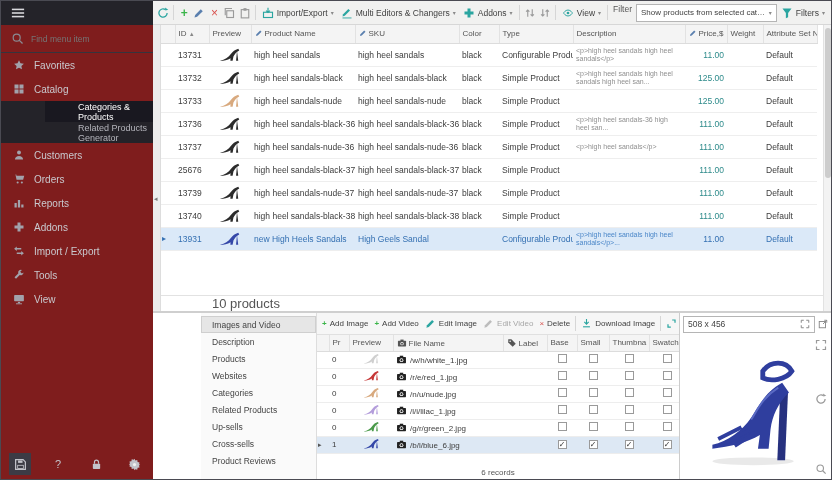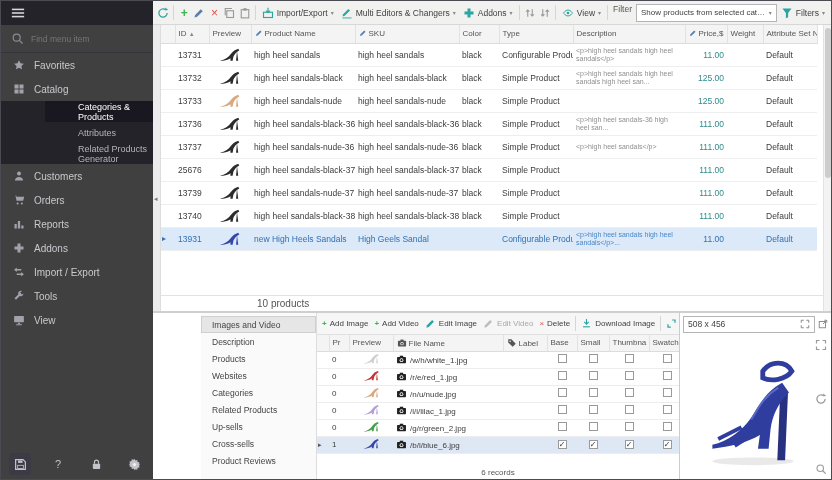--- a/index.html
+++ b/index.html
@@ -1,21 +1,21 @@
 <!DOCTYPE html>
 <html style="--shoe: #2f3e9e; --shoe-dark: #27317f;"><head>
 <meta charset="utf-8">
 <style>
 * { margin:0; padding:0; box-sizing:border-box; }
 html,body { width:832px; height:480px; overflow:hidden; background:#fff;
   font-family:"Liberation Sans", sans-serif; color:#333; }
 .app { width:832px; height:480px; display:flex; border:1px solid #4a4a52; }
 
 
-.sidebar { width:152px; flex-shrink:0; background:#404040; color:#c9c9ce; display:flex; flex-direction:column; }
+.sidebar { width:152px; flex-shrink:0; background:#7f1d1d; color:#c9c9ce; display:flex; flex-direction:column; }
 .sb-top { height:24px; background:#242329; display:flex; align-items:center; padding-left:10px; color:#d8d8dc; }
 .sb-top .icn { width:14px; height:14px; }
 .sb-search { height:28px; display:flex; align-items:center; gap:7px; padding:0 10px; border-bottom:1px solid #35343d; }
 .sb-search .icn { width:13px; height:13px; color:#8a8a92; }
 .sb-search input { flex:1; background:transparent; border:none; outline:none; color:#9a9aa2; font-size:8.5px; font-family:inherit; }
 #sb-menu { flex:0 0 auto; }
 .sb-item { height:24px; display:flex; align-items:center; gap:9px; padding-left:12px; font-size:10px; cursor:default; }
 .sb-item .icn { width:12px; height:12px; color:#a2a2ab; }
 .sb-sub { background:#242329; }
 .sb-subitem { height:21px; display:flex; align-items:center; padding-left:33px; font-size:9px; color:#b4b4bb; cursor:default;margin-left:44px; }
@@ -54,21 +54,21 @@
 .pgrid tr.selected td { background:#dbe9f8; color:#3470b2; }
 .pgrid td.gut { color:#555; font-size:8px; padding:0 1px; }
 .pgrid td.prev svg { display:block; margin:0 auto; }
 .pgrid .desc { font-size:7px; line-height:8px; color:#8f8f8f; white-space:normal; max-height:17px; overflow:hidden; }
 .pgrid tr.selected .desc { color:#4a86c8; }
 .pgrid td.price { text-align:right; color:#2e8b8b; }
 .pgrid td.price.alert { color:#e0614f; }
 .pgrid tr.selected td.price { color:#3470b2; }
 .grid-filler { flex:1; background:#fff; }
 .grid-status { height:16px; flex-shrink:0; border-top:1px solid #e2e2e2; display:flex; align-items:center;
-  font-size:10px; color:#555; padding-left:96px; }
+  font-size:13px; color:#555; padding-left:51px; }
 .vscroll { width:8px; flex-shrink:0; background:#f3f3f3; border-left:1px solid #e2e2e2; }
 .vscroll .thumb { width:6px; margin:3px auto 0; height:150px; background:#cdcdcd; border-radius:3px; }
 
 
 .lower { flex:1; display:flex; min-height:0;margin-left:48px; }
 .tabs { width:116px; flex-shrink:0; background:#fafafa; border-right:1px solid #ddd; padding-top:3px; }
 .tab { height:17px; display:flex; align-items:center; padding-left:10px; font-size:8.5px; color:#444;
   border:1px solid transparent; cursor:default; }
 .tab.selected { background:#e6e6e6; border-color:#cfcfcf; }
 .lower-main { flex:1; display:flex; flex-direction:column; min-width:0; overflow:hidden; }
@@ -142,21 +142,20 @@
               <rect x="2" y="2" width="5.4" height="5.4"></rect>
               <rect x="8.6" y="2" width="5.4" height="5.4"></rect>
               <rect x="2" y="8.6" width="5.4" height="5.4"></rect>
               <rect x="8.6" y="8.6" width="5.4" height="5.4"></rect>
             </svg>
           </span>
           <span>Catalog</span>
         </div>
         <div class="sb-sub">
           <div class="sb-subitem selected">Categories &amp; Products</div>
-          <div class="sb-subitem">Attributes</div>
           <div class="sb-subitem">Related Products Generator</div>
         </div>
         <div class="sb-item">
           <span class="icn">
             <svg viewBox="0 0 16 16" fill="currentColor">
               <circle cx="8" cy="4.6" r="2.6"></circle>
               <path d="M2.6 14c0-3 2.4-4.6 5.4-4.6s5.4 1.6 5.4 4.6z"></path>
             </svg>
           </span>
           <span>Customers</span>

